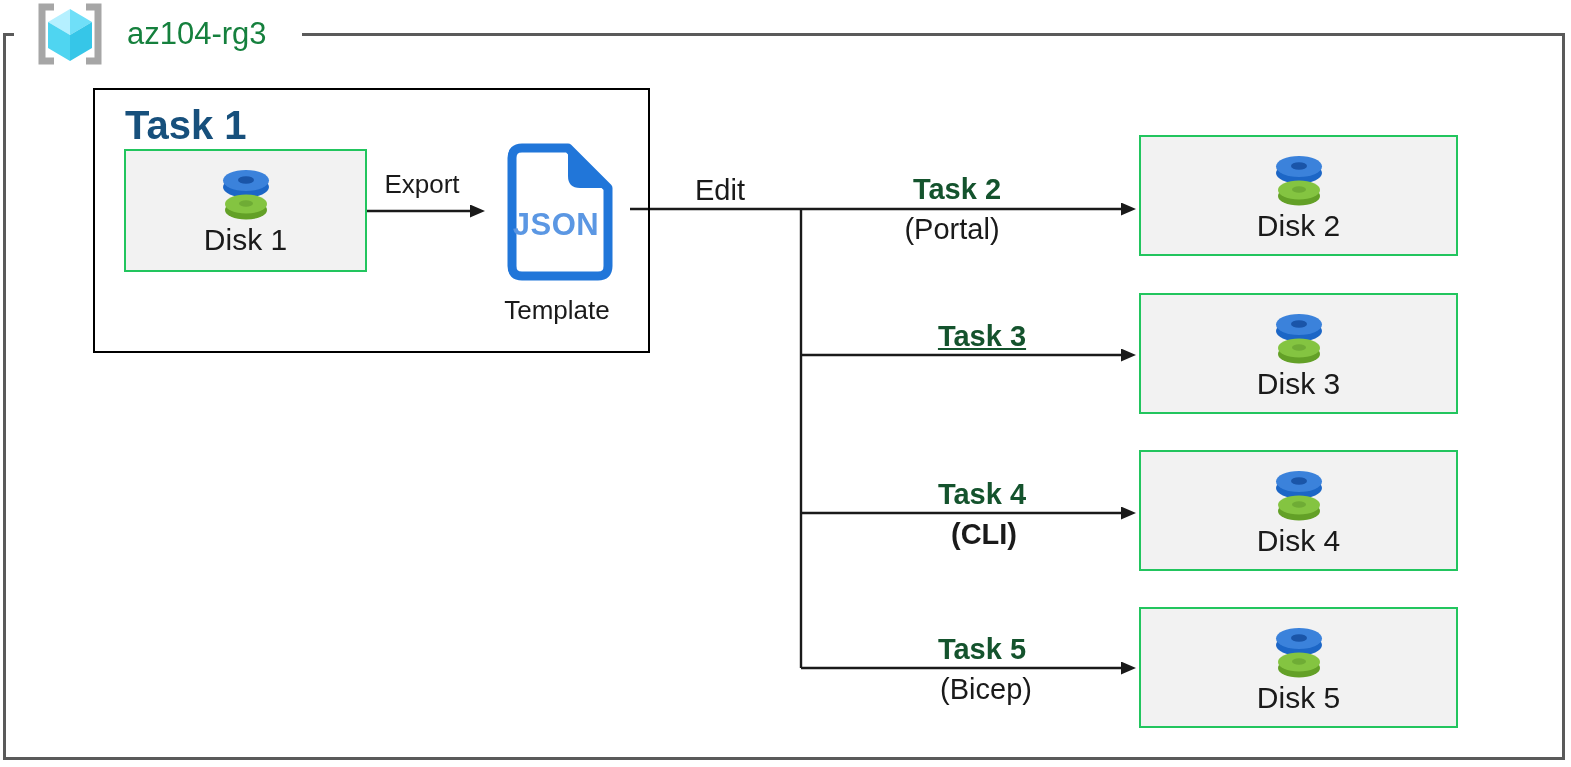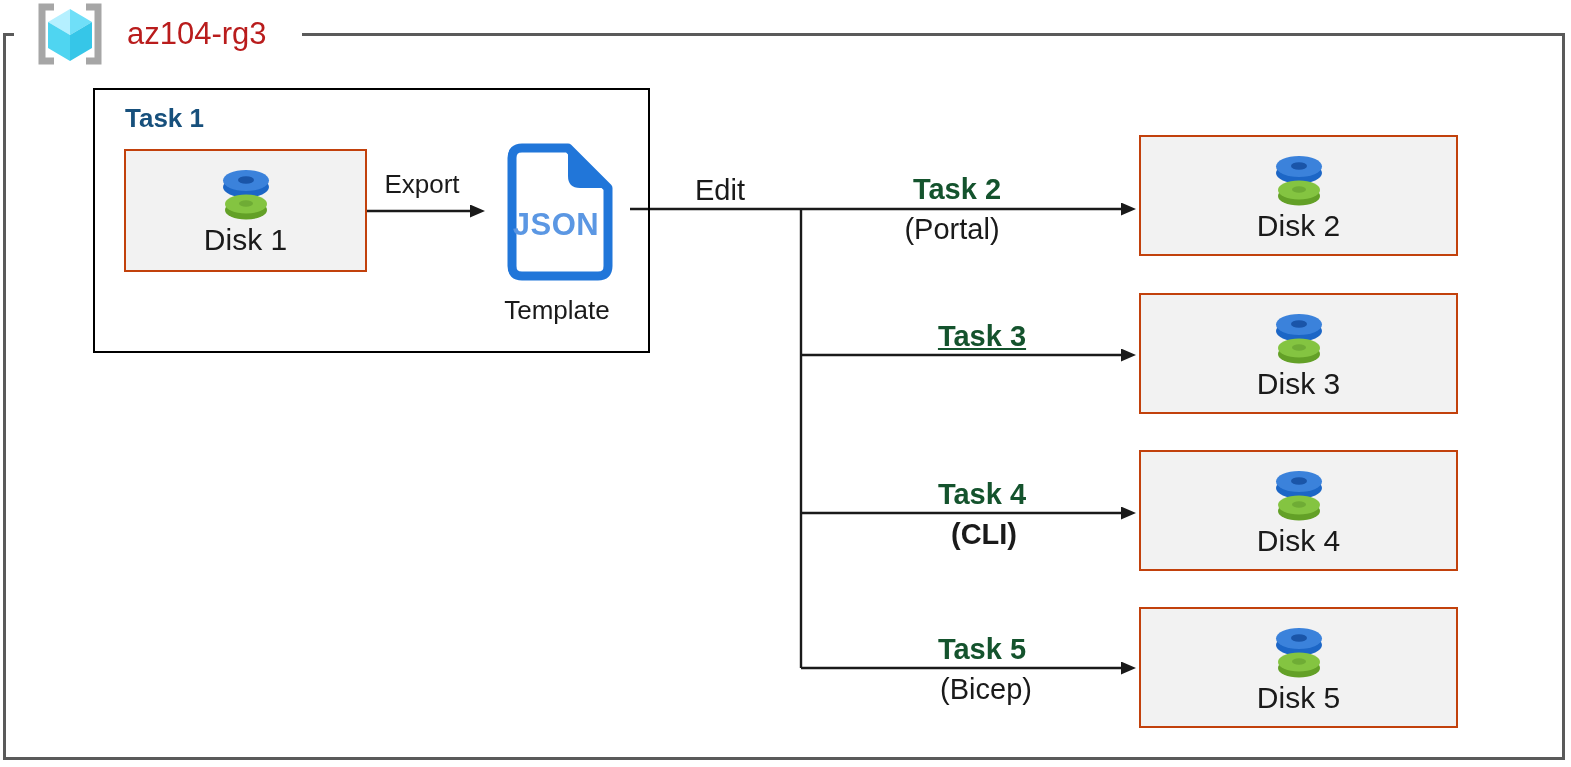--- a/index.html
+++ b/index.html
@@ -7,28 +7,28 @@
     position:relative;width:1571px;height:767px;background:#ffffff;
     font-family:"Liberation Sans", sans-serif;color:#1a1a1a;overflow:hidden;
   }
   svg.connectors{position:absolute;left:0;top:0;z-index:1;}
   .outer-border{
     position:absolute;left:3px;top:33px;width:1562px;height:727px;
     border:3px solid #5A5A5A;box-sizing:border-box;z-index:0;
   }
   .border-patch{position:absolute;left:14px;top:25px;width:288px;height:16px;background:#ffffff;z-index:1;}
   .rg-icon{position:absolute;left:33px;top:3px;width:74px;height:62px;z-index:2;}
-  .rg-label{position:absolute;left:127px;top:17px;font-size:31px;line-height:33px;color:#b91c1c;z-index:2;white-space:nowrap;}
+  .rg-label{position:absolute;left:127px;top:17px;font-size:31px;line-height:33px;color:#15803d;z-index:2;white-space:nowrap;}
   .task1-box{
     position:absolute;left:93px;top:88px;width:557px;height:265px;
     border:2px solid #000;box-sizing:border-box;background:transparent;z-index:2;
   }
-  .task1-title{position:absolute;left:30px;top:13px;font-size:26px;font-weight:bold;color:#17507C;white-space:nowrap;}
+  .task1-title{position:absolute;left:30px;top:13px;font-size:40px;font-weight:bold;color:#17507C;white-space:nowrap;}
   .disk-box{
-    position:absolute;background:#F2F2F2;border:2px solid #c2410c;box-sizing:border-box;
+    position:absolute;background:#F2F2F2;border:2px solid #22c55e;box-sizing:border-box;
     display:flex;flex-direction:column;align-items:center;z-index:2;
   }
   .disk-box .disk-glyph{margin-top:12px;width:56px;height:58px;}
   .disk-box .disk-label{font-size:30px;line-height:34px;margin-top:2px;color:#1a1a1a;white-space:nowrap;}
   .disk1{left:29px;top:59px;width:243px;height:123px;}  
   .db-right{left:1139px;width:319px;height:121px;}
   .lbl{position:absolute;transform:translateX(-50%);white-space:nowrap;z-index:3;font-size:26px;line-height:32px;color:#1a1a1a;}
   .lbl.small{font-size:29px;}
   .task-lbl{position:absolute;transform:translateX(-50%);white-space:nowrap;z-index:3;
     font-size:29px;line-height:31px;font-weight:bold;color:#14532d;}

